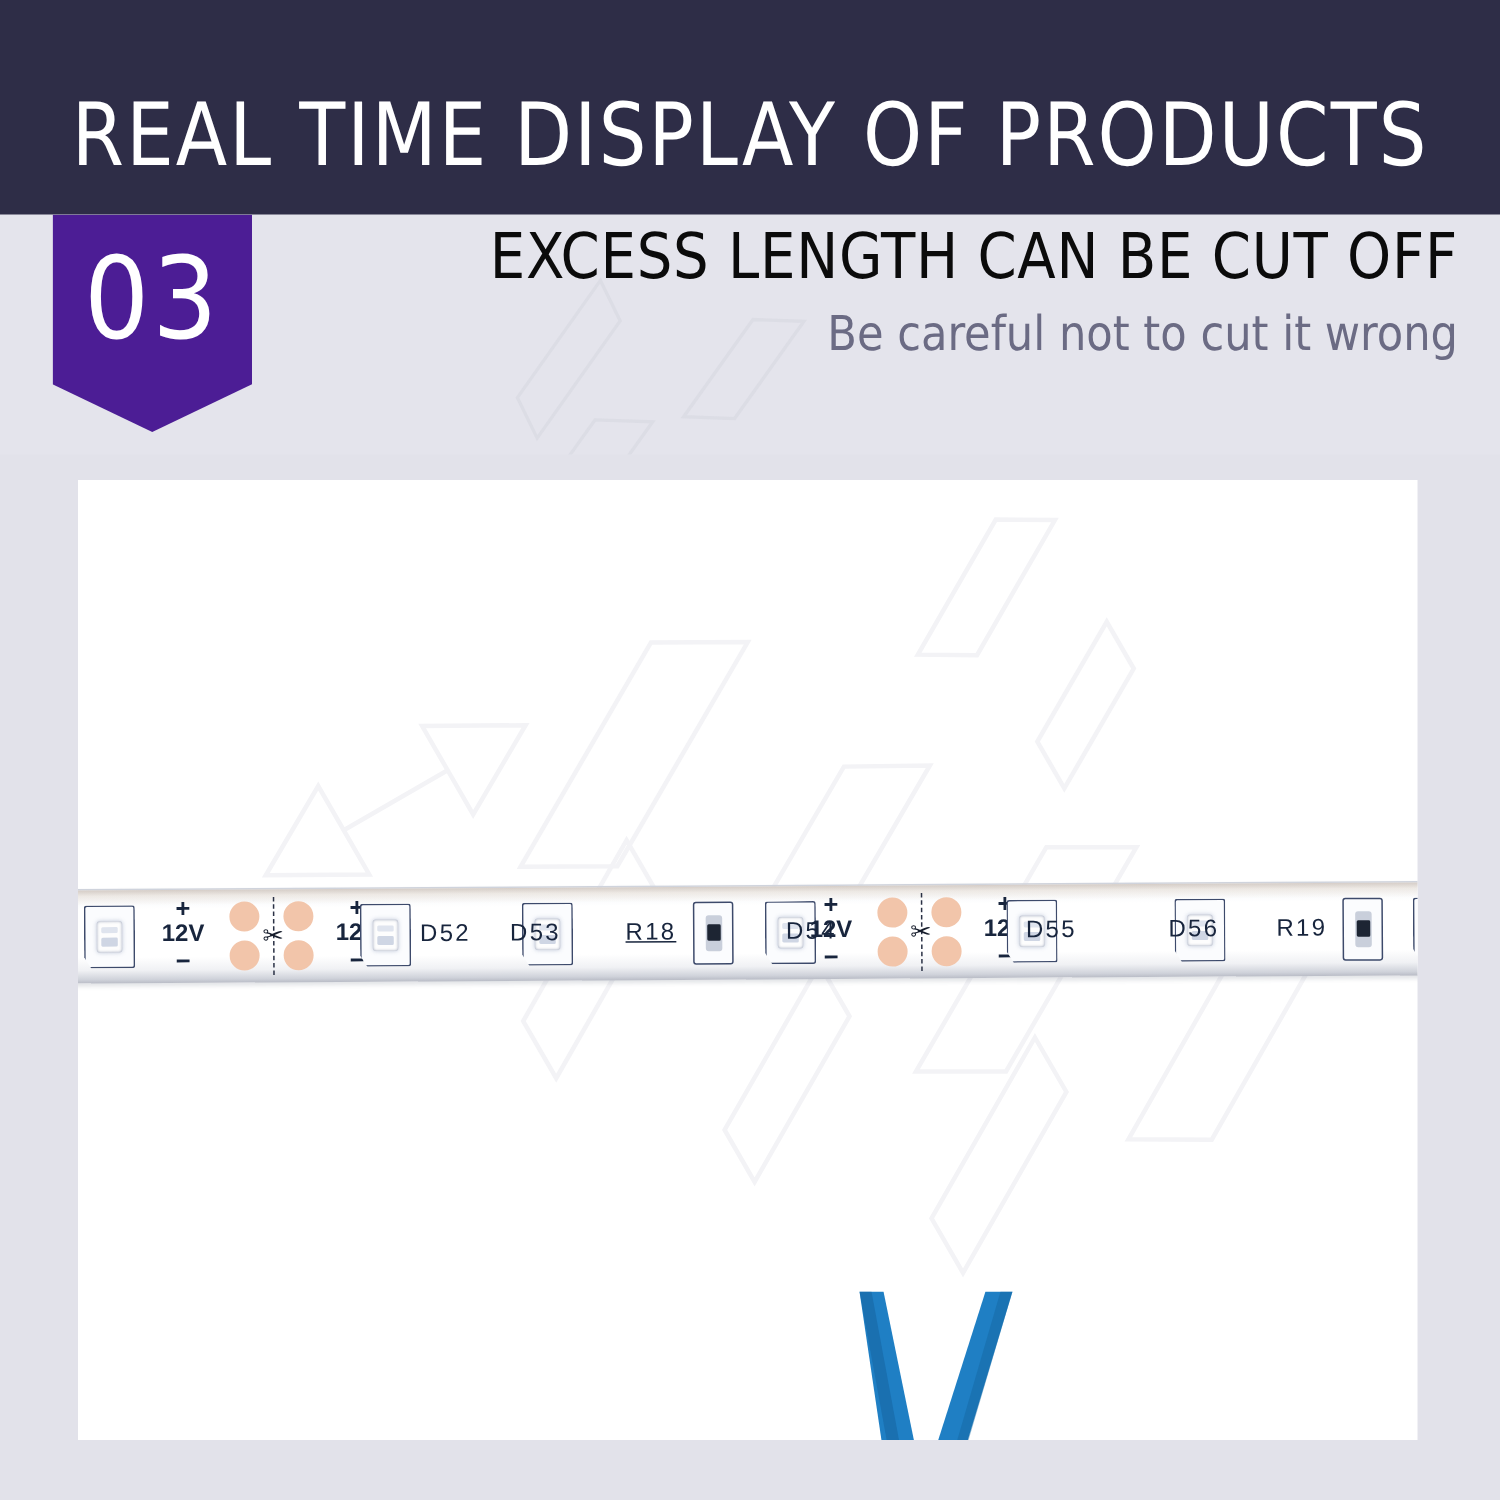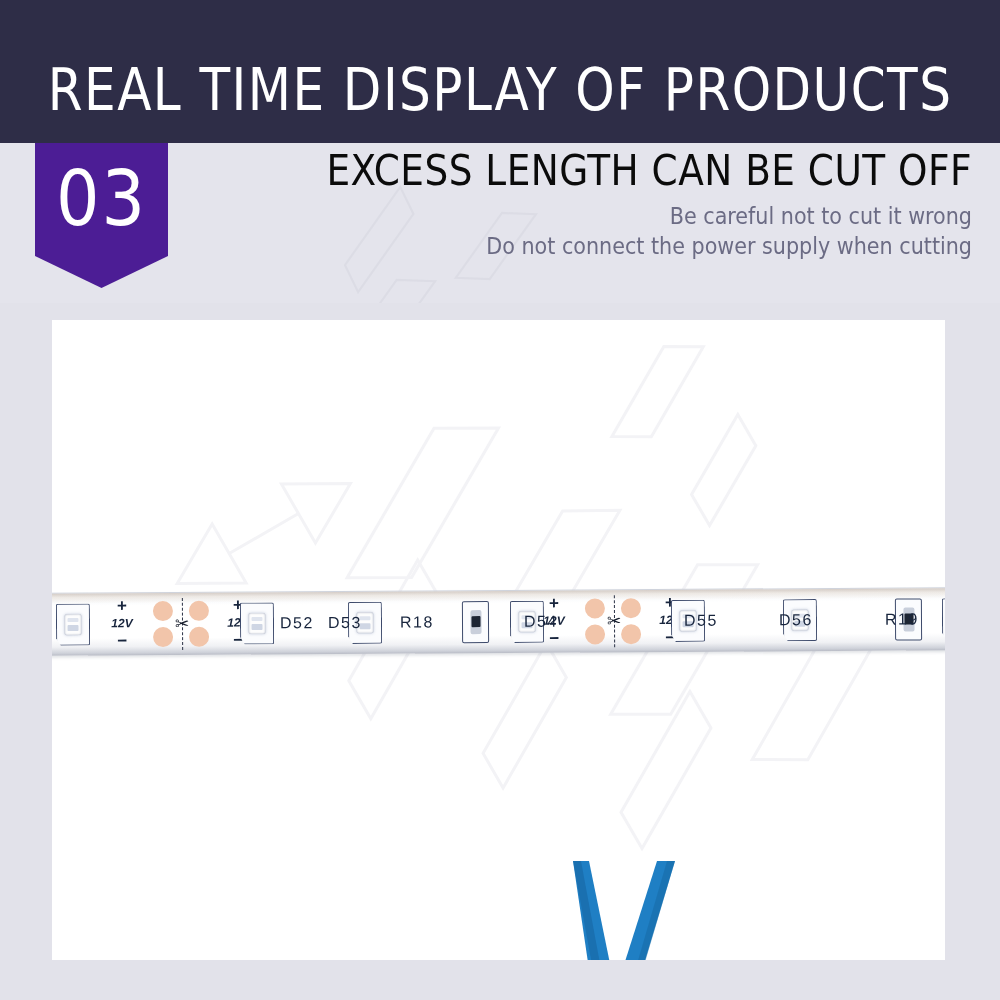--- a/index.html
+++ b/index.html
@@ -91,21 +91,21 @@
     font-size: 42px;
     letter-spacing: 0.5px;
     line-height: 1.02;
     white-space: nowrap;
     transform: scaleX(0.99);
     transform-origin: right center;
   }
   .headline-sub {
     color: #6b6b84;
     font-family: "Liberation Sans Narrow", "DejaVu Sans Condensed", "Liberation Sans", sans-serif;
-    font-size: 23px;
+    font-size: 32px;
     line-height: 1.32;
     margin-top: 8px;
     white-space: nowrap;
   }
   .headline-sub.second { margin-top: 0; }
 
   
   .photo-panel {
     position: absolute;
     left: 52px; top: 320px;
@@ -252,25 +252,24 @@
     color: #18253d;
     font-family: "Liberation Sans", sans-serif;
     text-align: center;
   }
   .volt-group .sign {
     font-size: 17px;
     line-height: 13px;
     font-weight: 700;
   }
   .volt-group .volts {
-    font-size: 12px;
+    font-size: 16px;
     line-height: 22px;
     font-weight: 700;
     letter-spacing: 0px;
-    font-style: italic;
   }
 
   
   .scissors {
     position: absolute;
     left: 467px;
     top: 541px;
     width: 190px;
     height: 258px;
     pointer-events: none;
@@ -302,21 +301,20 @@
   </svg>
 </div>
 
 <div class="step-badge">
   <div class="step-badge-number">03</div>
 </div>
 
 <div class="headline-block">
   <div class="headline-main">EXCESS LENGTH CAN BE CUT OFF</div>
   <div class="headline-sub">Be careful not to cut it wrong</div>
-  <div class="headline-sub second">Do not connect the power supply when cutting</div>
 </div>
 
 <div class="photo-panel">
 
   <svg class="photo-watermark" viewBox="0 0 900 740">
     <g fill="none" stroke="#f3f3f6" stroke-width="3" transform="rotate(-30 450 370)">
       <path d="M150 120 l60 -34 l0 34 l80 0 l0 -34 l60 34 l-60 34 l0 -34 l-80 0 l0 34 z"></path>
       <path d="M300 200 l150 -86 l56 32 l-150 86 z"></path>
       <path d="M250 290 l120 -70 l0 44 l-120 70 z"></path>
       <path d="M380 330 l140 -80 l50 28 l-140 80 z"></path>
@@ -354,25 +352,25 @@
             <div class="volts">12V</div>
             <div class="sign">−</div>
           </div>
           <div class="led-pad" style="left: 192px; top: 10px;">
             <div class="led-chip"></div>
           </div>
           <div class="strip-label" style="left: 232px; text-align: center;">D52</div>
           <div class="led-pad" style="left: 300px; top: 10px;">
             <div class="led-chip"></div>
           </div>
-          <div class="strip-label" style="left: 280px;">D53</div>
+          <div class="strip-label" style="left: 292px;">D53</div>
           <div class="res-pad" style="left: 414px; top: 10px;">
             <div class="res-chip"></div>
           </div>
-          <div class="strip-label" style="left: 352px;">R18</div>
+          <div class="strip-label" style="left: 369px; text-decoration: underline;">R18</div>
           <div class="led-pad" style="left: 462px; top: 10px;">
             <div class="led-chip"></div>
           </div>
           <div class="strip-label" style="left: 476px;">D54</div>
           <div class="cut-zone" style="left: 529px;">
             <div class="cut-pad" style="left: 8px; top: 8px;"></div>
             <div class="cut-pad" style="left: 44px; top: 8px;"></div>
             <div class="cut-pad" style="left: 8px; top: 34px;"></div>
             <div class="cut-pad" style="left: 44px; top: 34px;"></div>
             <div class="cut-line"></div>
@@ -392,21 +390,21 @@
             <div class="led-chip"></div>
           </div>
           <div class="strip-label" style="left: 636px;">D55</div>
           <div class="led-pad" style="left: 735px; top: 10px;">
             <div class="led-chip"></div>
           </div>
           <div class="strip-label" style="left: 731px;">D56</div>
           <div class="res-pad" style="left: 847px; top: 10px;">
             <div class="res-chip"></div>
           </div>
-          <div class="strip-label" style="left: 837px;">R19</div>
+          <div class="strip-label" style="left: 803px;">R19</div>
           <div class="led-pad" style="left: 894px; top: 10px;"></div>
         </div>
     </div>
   </div>
 
   <svg class="scissors" viewBox="0 0 190 258">
 
     <path d="M54 0 L70 0 L106 176 L92 192 L80 176 Z" fill="#1f7fc4"></path>
     <path d="M54 0 L62 0 L95 178 L88 186 Z" fill="#1565a0" opacity="0.55"></path>
 

